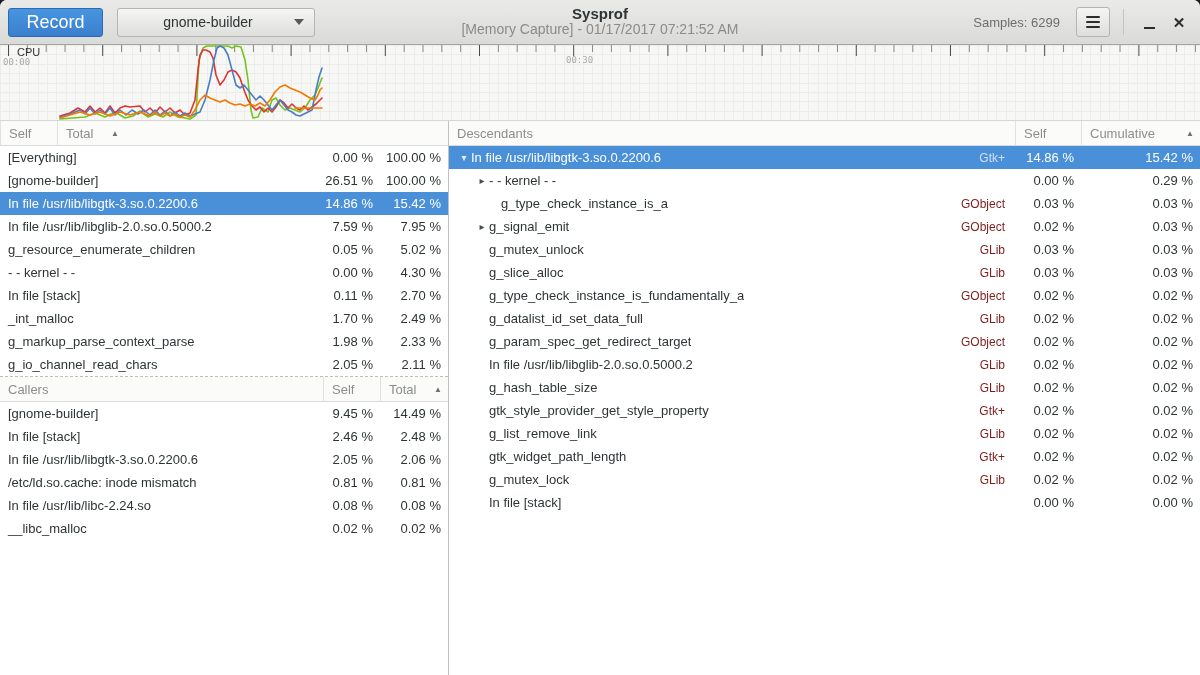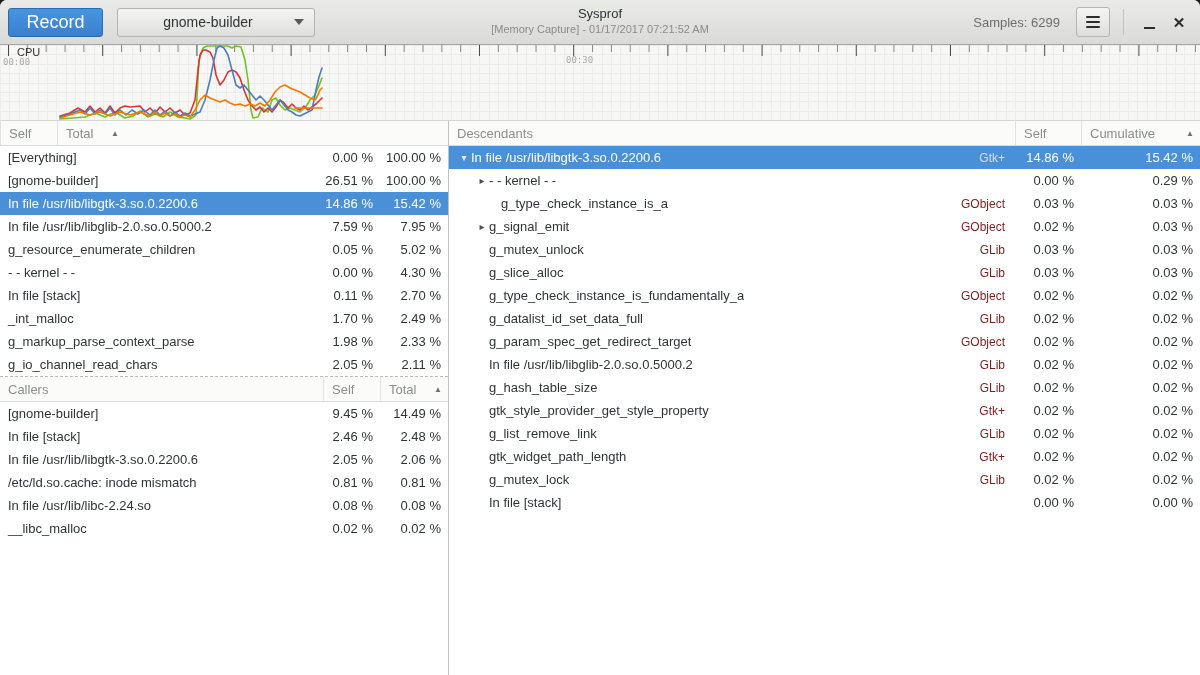--- a/index.html
+++ b/index.html
@@ -7,22 +7,22 @@
   body { width:1200px; height:675px; font-family:"Liberation Sans", sans-serif; }
   .window { width:1200px; height:675px; background:#ffffff; border-radius:7px 7px 0 0; overflow:hidden; display:flex; flex-direction:column; }
 
   
   .headerbar { height:45px; flex:0 0 45px; background:linear-gradient(#eaeae9,#dadad8); border-bottom:1px solid #a5a5a2; display:flex; align-items:center; position:relative; padding:0 6px; }
   .btn-record { width:95px; height:29px; margin-left:2px; background:linear-gradient(#4795e0,#3b7fce); border:1px solid #2d6ab2; border-radius:3px; color:#ffffff; font-size:18px; display:flex; align-items:center; justify-content:center; cursor:default; }
   .btn-process { width:198px; height:29px; margin-left:14px; background:linear-gradient(#f5f5f4,#dededc); border:1px solid #b4b4b0; border-radius:3px; color:#2e3436; font-size:14px; display:flex; align-items:center; padding:0 10px; }
   .btn-process .proc-label { flex:1; text-align:center; }
   .caret-down { width:0; height:0; border-left:5px solid transparent; border-right:5px solid transparent; border-top:6px solid #5a5a57; margin-left:6px; }
   .title-block { position:absolute; left:0; right:0; top:5px; text-align:center; pointer-events:none; }
-  .title-main { font-size:13px; font-weight:normal; color:#2e3436; line-height:17px; }
-  .title-sub { font-size:11px; color:#8b8b89; line-height:14px; }
+  .title-main { font-size:15px; font-weight:bold; color:#2e3436; line-height:17px; }
+  .title-sub { font-size:14px; color:#8b8b89; line-height:14px; }
   .header-right { margin-left:auto; display:flex; align-items:center; }
   .samples { font-size:13px; color:#6e6e6c; margin-right:16px; }
   .btn-menu { width:34px; height:30px; background:linear-gradient(#f5f5f4,#dededc); border:1px solid #b4b4b0; border-radius:3px; display:flex; flex-direction:column; align-items:center; justify-content:center; gap:3px; }
   .btn-menu .bar { width:14px; height:2px; background:#2d2d2b; border-radius:1px; }
   .hdr-sep { width:1px; height:26px; background:#c3c3c0; margin:0 10px 0 13px; }
   .win-btn { width:30px; height:30px; display:flex; align-items:center; justify-content:center; }
   .icon-minimize { width:11px; height:2px; background:#2d2d2b; margin-top:12px; }
   .icon-close { font-size:15px; font-weight:bold; color:#2d2d2b; line-height:1; }
 
   

